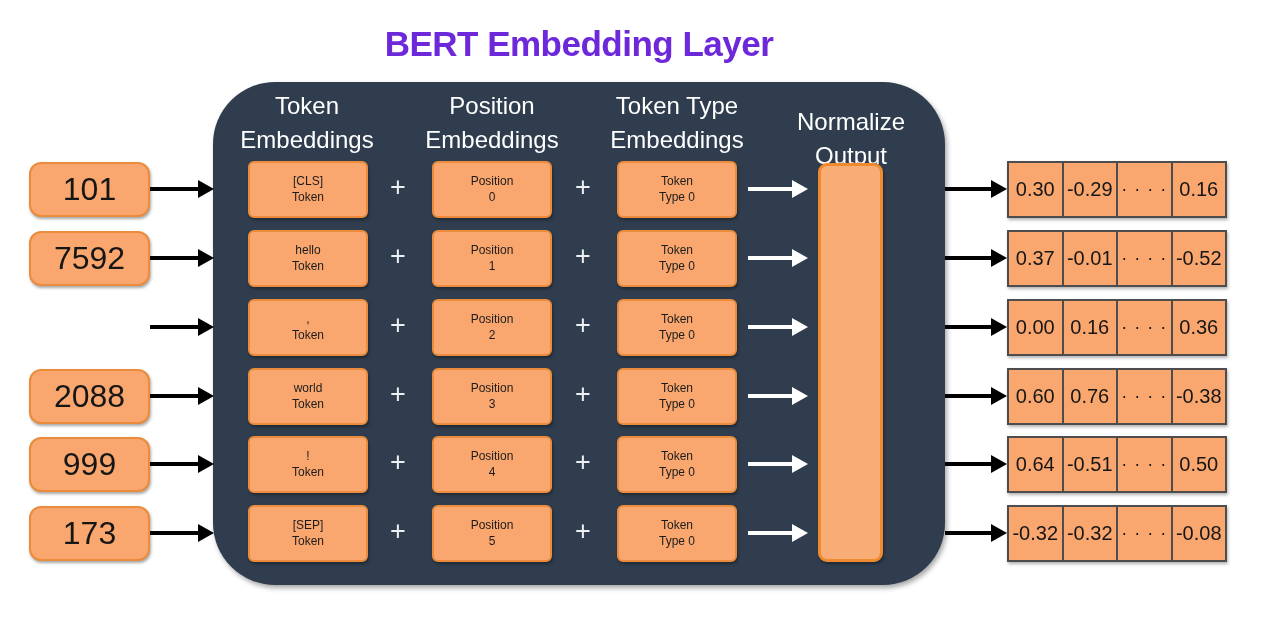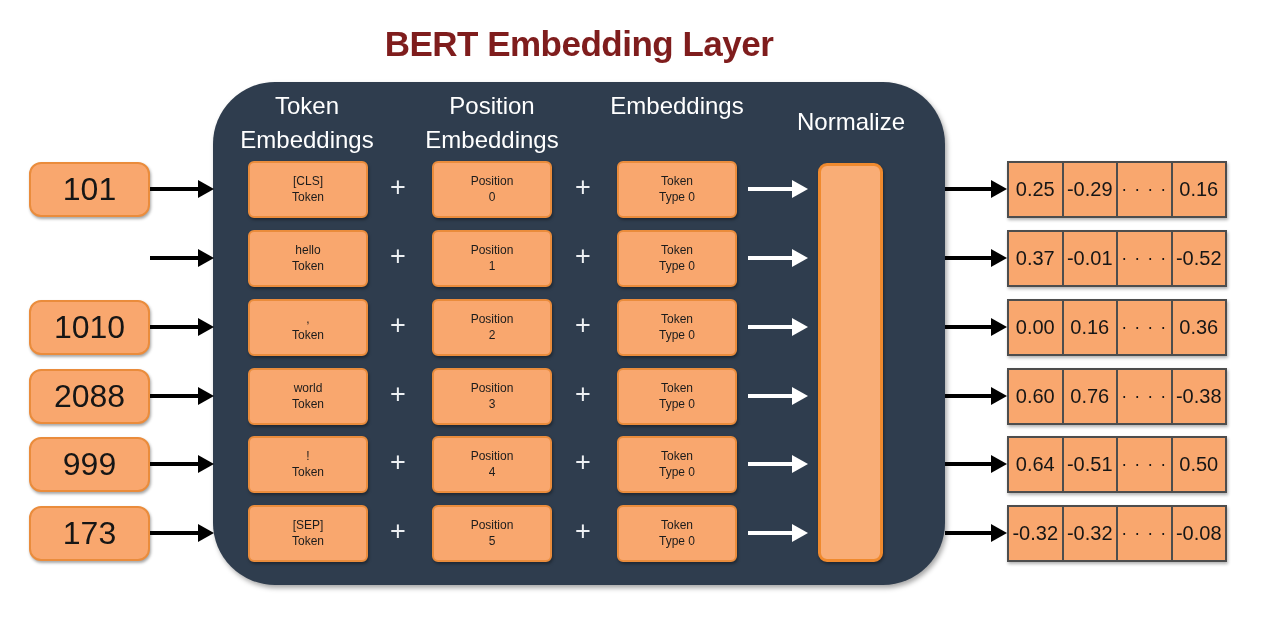--- a/index.html
+++ b/index.html
@@ -5,21 +5,21 @@
   html,body{margin:0;padding:0;background:#ffffff;}
   body{
     font-family:"Liberation Sans","DejaVu Sans",sans-serif;
     width:1280px;height:617px;position:relative;overflow:hidden;
     color:#1a1a1a;
   }
   .canvas{position:absolute;inset:0;}
 
   .title{
     position:absolute;left:213px;top:24px;width:732px;
-    text-align:center;font-size:35px;font-weight:600;color:#7f1d1d;
+    text-align:center;font-size:35px;font-weight:600;color:#6d28d9;
     letter-spacing:-0.5px;
   }
 
   .container{
     position:absolute;left:213px;top:82px;width:732px;height:503px;
     background:#2F3D4E;border-radius:62px;
     box-shadow:2px 3px 5px rgba(0,0,0,0.35);
   }
 
   .hdr{
@@ -104,24 +104,26 @@
 
   <div class="hdr hdr-token">
     <span>Token</span>
     <span>Embeddings</span>
   </div>
   <div class="hdr hdr-pos">
     <span>Position</span>
     <span>Embeddings</span>
   </div>
   <div class="hdr hdr-type">
+    <span>Token Type</span>
     <span>Embeddings</span>
   </div>
   <div class="hdr hdr-norm">
     <span>Normalize</span>
+    <span>Output</span>
   </div>
 
   <div class="normalize-box"></div>
 
   <div class="row" style="top:161px">
     <div class="idbox">
         <span>101</span>
       </div>
     <div class="arrow arrow-black arrow-in"></div>
     <div class="cell cell-token">
@@ -134,28 +136,31 @@
         <span>0</span>
       </div>
     <div class="plus plus-2">+</div>
     <div class="cell cell-type">
         <span>Token</span>
         <span>Type 0</span>
       </div>
     <div class="arrow arrow-white arrow-mid"></div>
     <div class="arrow arrow-black arrow-out"></div>
     <div class="outbox">
-      <span class="oc">0.25</span>
+      <span class="oc">0.30</span>
       <span class="oc">-0.29</span>
       <span class="oc dots">· · · ·</span>
       <span class="oc">0.16</span>
     </div>
   </div>
 
   <div class="row" style="top:230px">
+    <div class="idbox">
+        <span>7592</span>
+      </div>
     <div class="arrow arrow-black arrow-in"></div>
     <div class="cell cell-token">
         <span>hello</span>
         <span>Token</span>
       </div>
     <div class="plus plus-1">+</div>
     <div class="cell cell-pos">
         <span>Position</span>
         <span>1</span>
       </div>
@@ -168,23 +173,20 @@
     <div class="arrow arrow-black arrow-out"></div>
     <div class="outbox">
       <span class="oc">0.37</span>
       <span class="oc">-0.01</span>
       <span class="oc dots">· · · ·</span>
       <span class="oc">-0.52</span>
     </div>
   </div>
 
   <div class="row" style="top:299px">
-    <div class="idbox">
-        <span>1010</span>
-      </div>
     <div class="arrow arrow-black arrow-in"></div>
     <div class="cell cell-token">
         <span>,</span>
         <span>Token</span>
       </div>
     <div class="plus plus-1">+</div>
     <div class="cell cell-pos">
         <span>Position</span>
         <span>2</span>
       </div>

